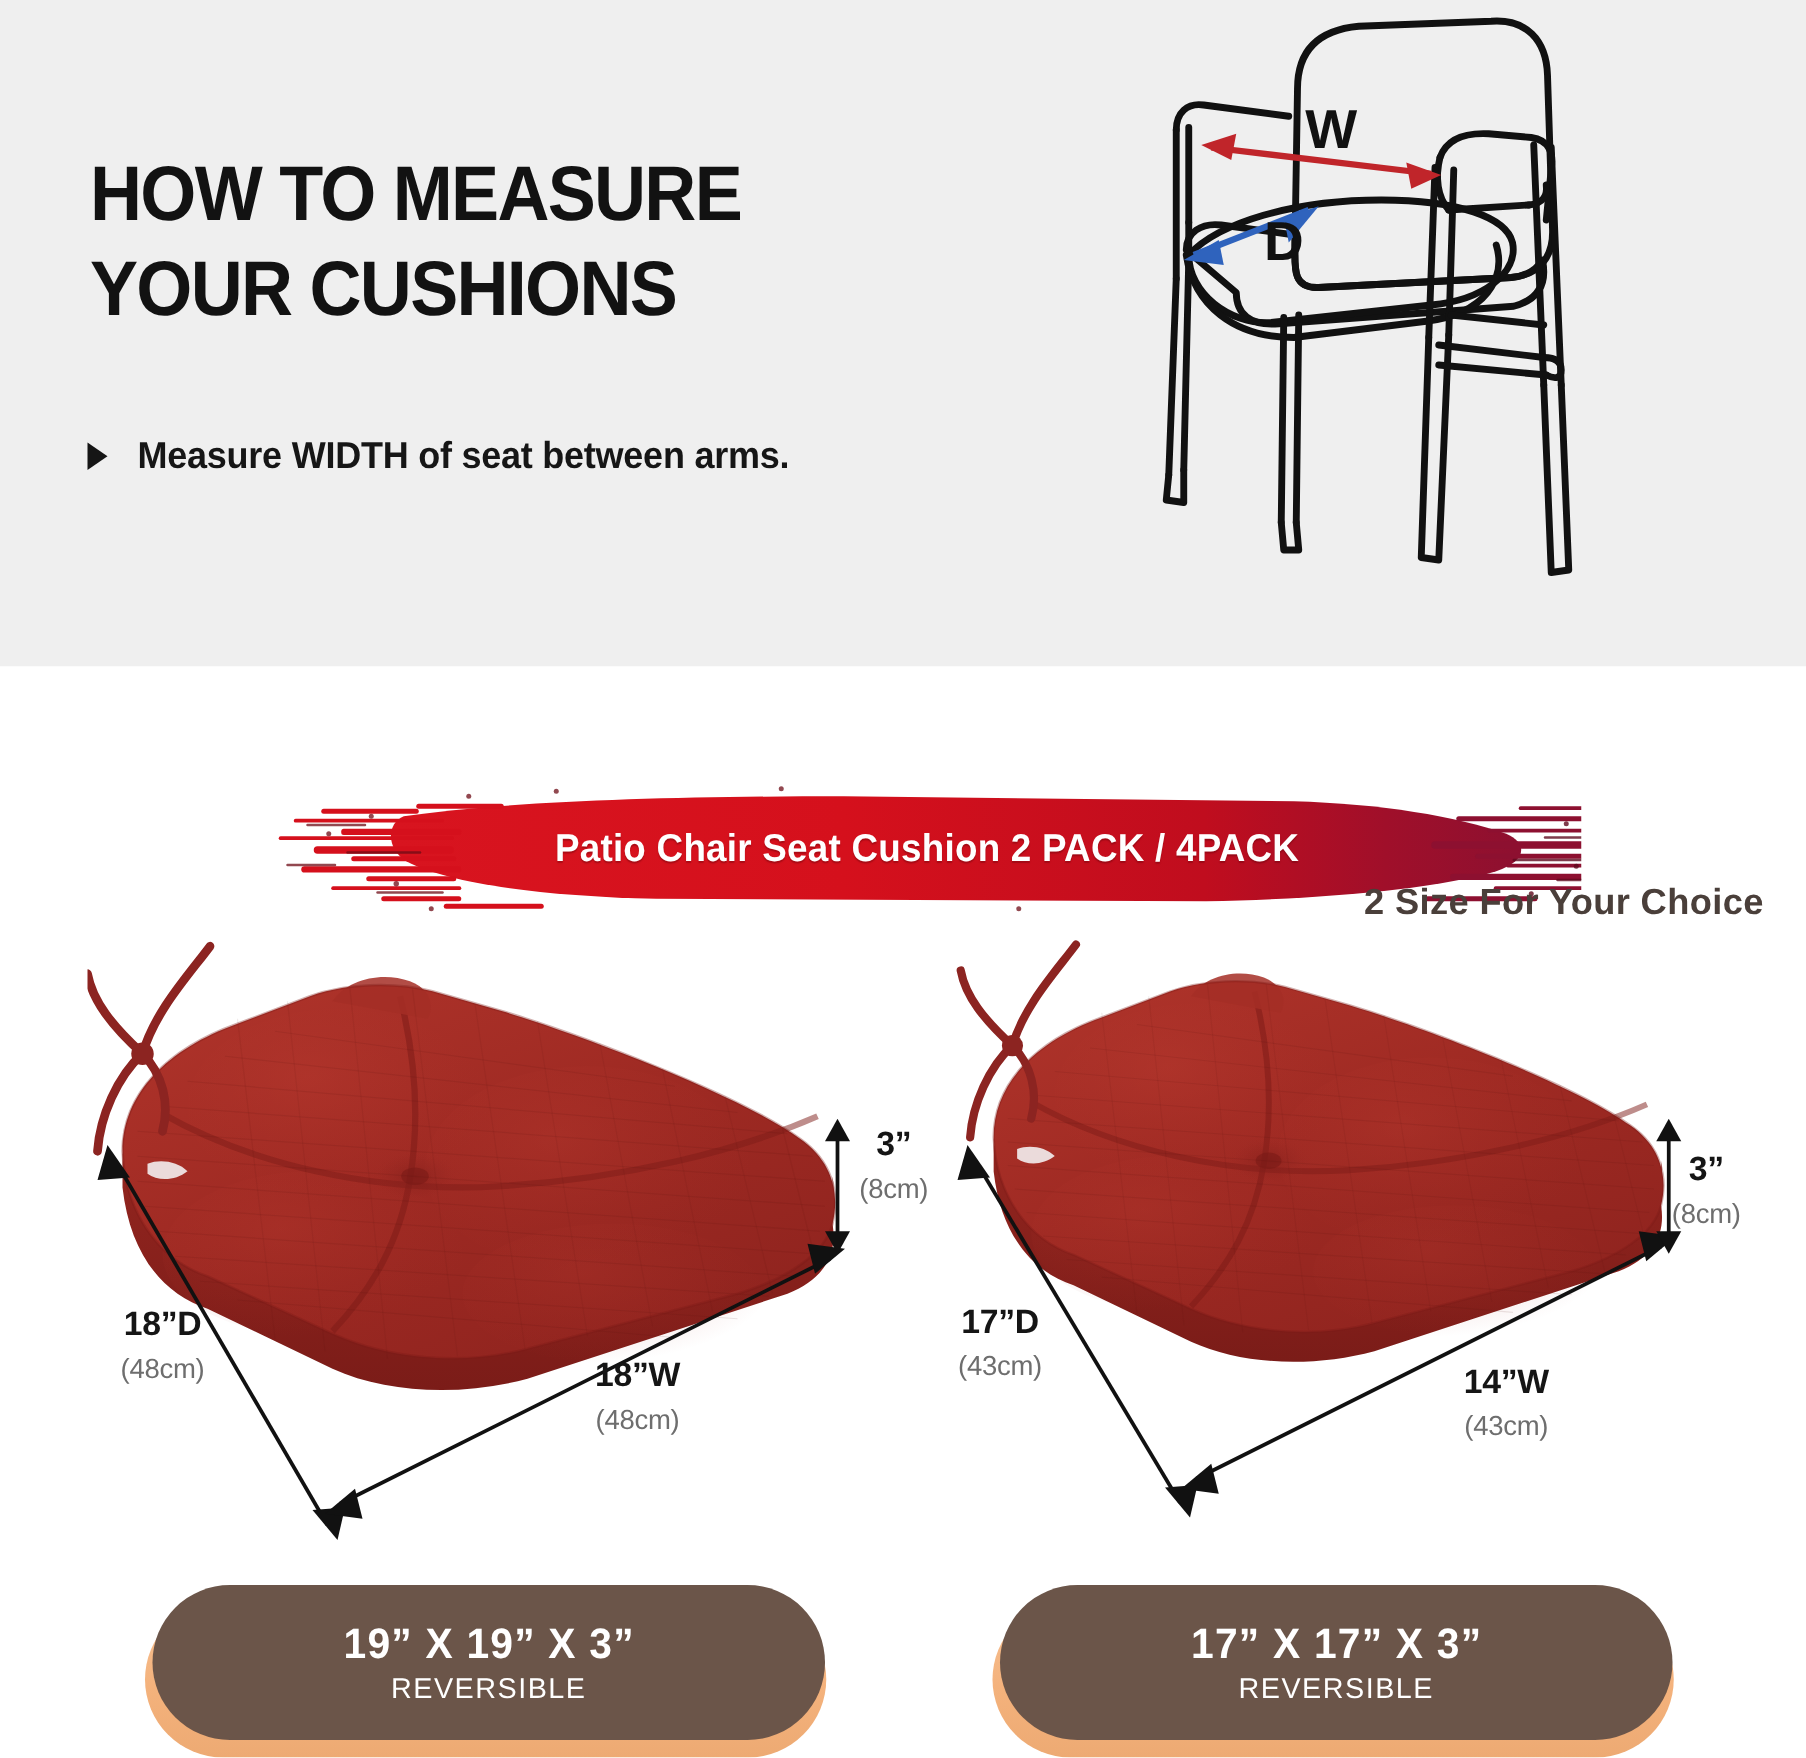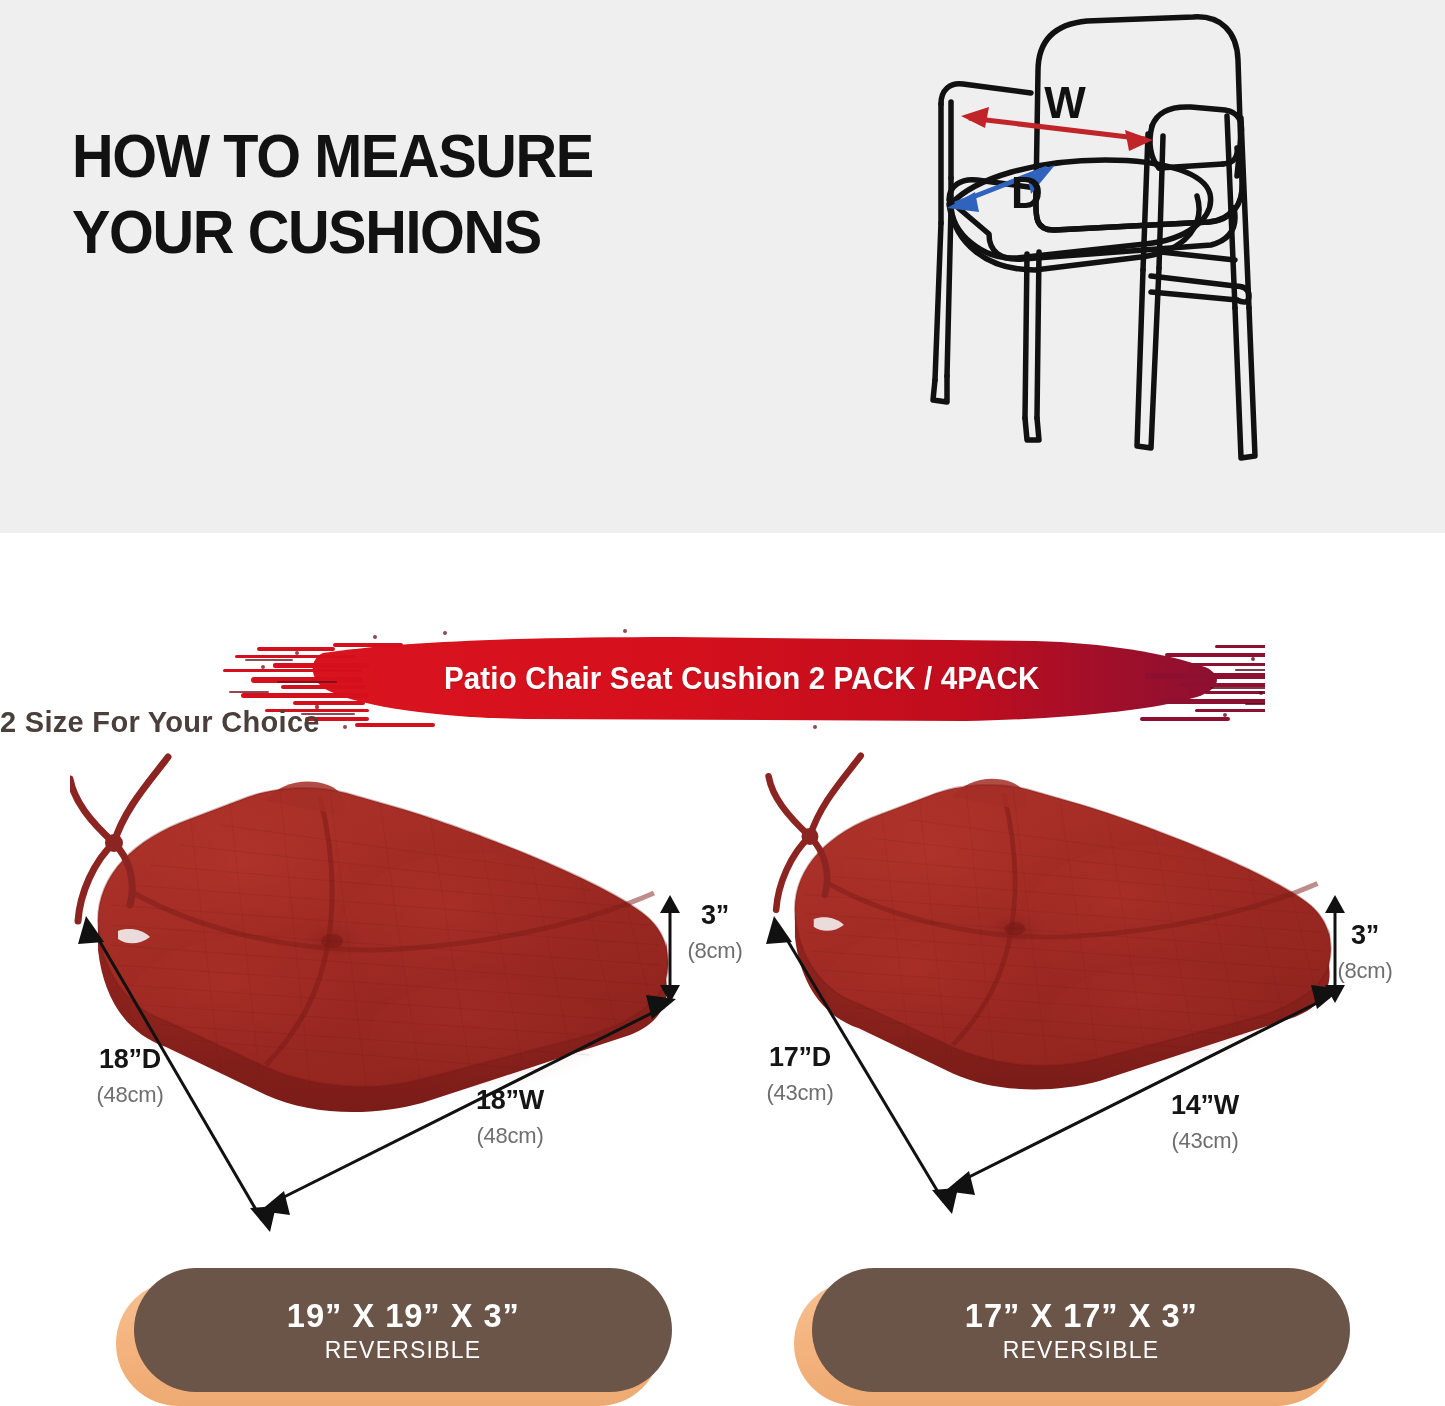--- a/index.html
+++ b/index.html
@@ -107,21 +107,21 @@
     padding-left: 14px;
     box-sizing: border-box;
     text-shadow: 0 1px 1px rgba(90,0,10,0.35);
   }
 
   .subtitle {
     position: absolute;
     left: 0;
     top: 706px;
     width: 1411px;
-    text-align: left;
+    text-align: right;
     font-family: "Liberation Sans Narrow", "Liberation Sans", sans-serif;
     font-weight: bold;
     font-size: 29px;
     color: #4a3f3a;
     letter-spacing: 0.3px;
   }
 
   
   .stage {
     position: absolute;
@@ -165,21 +165,21 @@
     position: absolute;
     left: 4px;
     top: 13px;
     width: 545px;
     height: 125px;
     border-radius: 64px;
     background: linear-gradient(180deg,#f6c194 0%,#f4b27c 55%,#edaa73 100%);
   }
   .badge .pill {
     position: absolute;
-    left: 22px;
+    left: 10px;
     top: 0;
     width: 538px;
     height: 124px;
     border-radius: 62px;
     background: #6b5549;
     display: flex;
     flex-direction: column;
     align-items: center;
     justify-content: center;
   }
@@ -202,20 +202,24 @@
 </style>
 </head>
 <body>
 
 <div class="top-band"></div>
 
 <div class="headline">HOW TO MEASURE
 YOUR CUSHIONS</div>
 
 <div class="bullets">
+  <div class="bullet-row">
+    <span class="bullet-marker"></span>
+    <span class="bullet-text">Measure WIDTH of seat between arms.</span>
+  </div>
 </div>
 
 <div class="chair-wrap">
   <svg width="420" height="580" viewBox="0 0 420 580" xmlns="http://www.w3.org/2000/svg">
     <g fill="none" stroke="#111111" stroke-width="5.5" stroke-linecap="round" stroke-linejoin="round">
 
       <path d="M133 63 C133 32 150 16 182 13 L288 9 C316 7 332 24 333 52 L337 175
                C338 198 326 212 304 214 L150 222 C128 223 131 205 131 186 Z"></path>
 
       <path d="M44 192 C44 178 56 170 72 172 L131 180 L131 186

